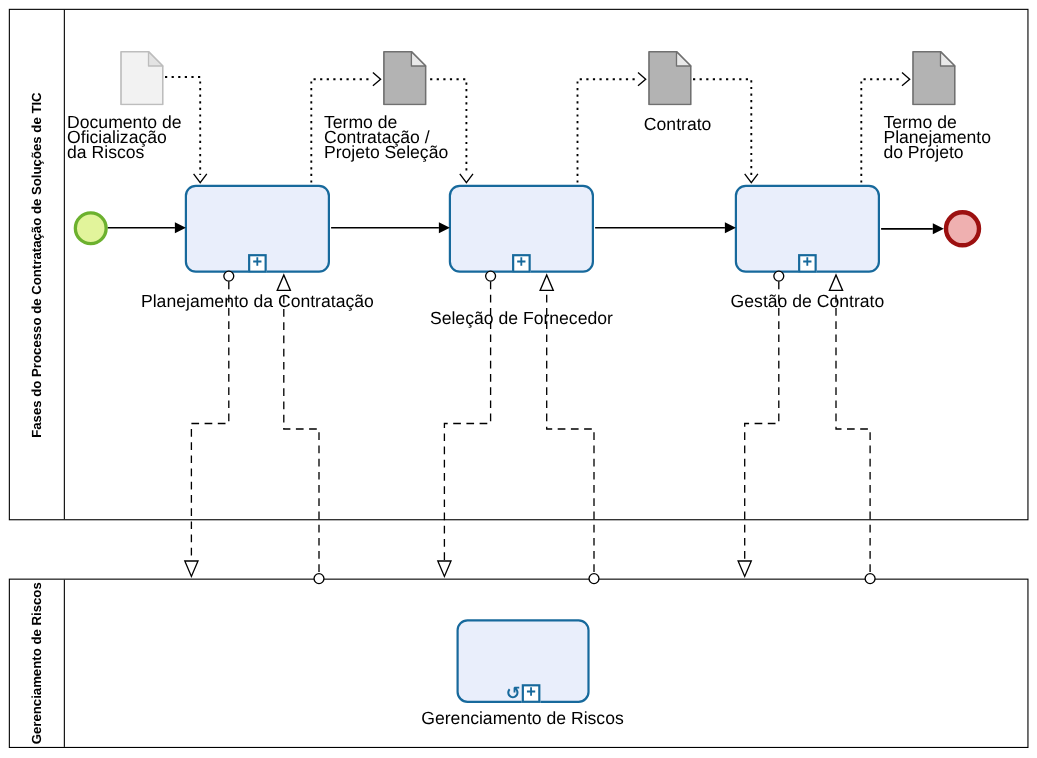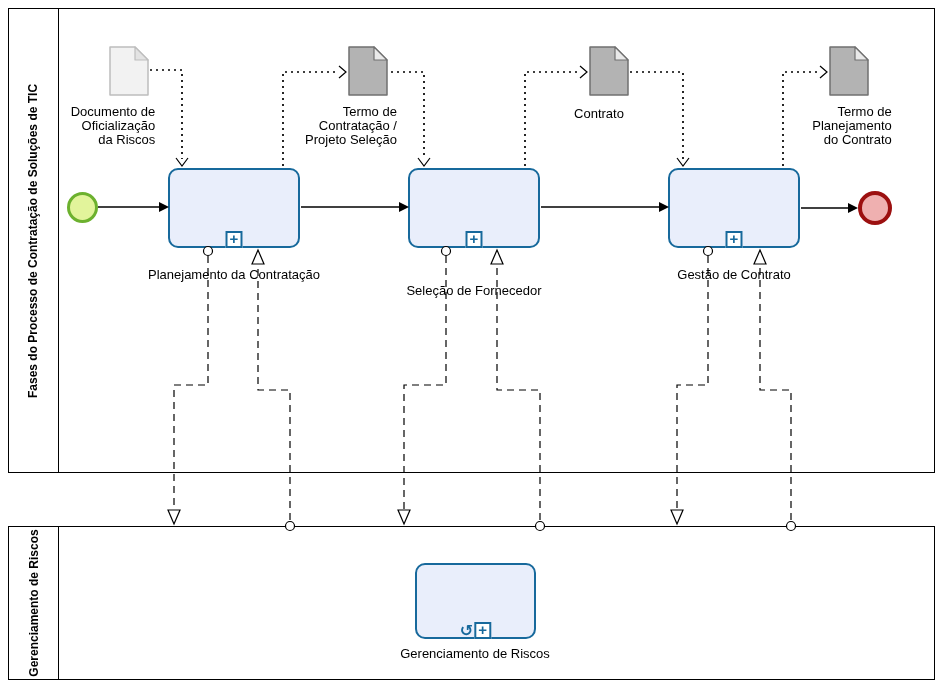--- a/index.html
+++ b/index.html
@@ -38,22 +38,22 @@
   }
   .event{position:absolute;border-radius:50%;box-sizing:border-box;}
   .start{left:67px;top:192px;width:31px;height:31px;background:#e2f49b;border:3px solid #6cb12e;}
   .end{left:858px;top:191px;width:34px;height:34px;background:#efb0b0;border:4px solid #9c1010;}
   .doc{position:absolute;width:40px;height:50px;}
   .docbody.light{fill:#f2f2f2;stroke:#bdbdbd;stroke-width:1.5;stroke-linejoin:round;}
   .docfold.light{fill:#e3e3e3;stroke:#bdbdbd;stroke-width:1.2;stroke-linejoin:round;}
   .docbody.gray{fill:#b3b3b3;stroke:#707070;stroke-width:1.5;stroke-linejoin:round;}
   .docfold.gray{fill:#e9e9e9;stroke:#707070;stroke-width:1.2;stroke-linejoin:round;}
   .elabel{
-    position:absolute;transform:translateX(-50%);text-align:right;
-    font-size:13px;line-height:14px;white-space:nowrap;
+    position:absolute;transform:translateX(-50%);text-align:left;
+    font-size:16px;line-height:14px;white-space:nowrap;
   }
   .connectors{position:absolute;left:0;top:0;pointer-events:none;}
   .seq{stroke:#000;stroke-width:1.5;fill:none;}
   .seqhead{fill:#000;stroke:none;}
   .assoc{stroke:#000;stroke-width:1.7;stroke-dasharray:2 4;fill:none;}
   .assochead{stroke:#000;stroke-width:1.2;fill:none;}
   .msg{stroke:#000;stroke-width:1.2;stroke-dasharray:7 5;fill:none;}
   .msghead{fill:#fff;stroke:#000;stroke-width:1.2;}
   .msgdot{fill:#fff;stroke:#000;stroke-width:1.2;}
 </style>
@@ -101,27 +101,27 @@
   <div class="elabel" style="left:113px;top:105px;">
     <div>Documento de</div>
     <div>Oficialização</div>
     <div>da Riscos</div>
   </div>
   <div class="elabel" style="left:351px;top:105px;">
     <div>Termo de</div>
     <div>Contratação /</div>
     <div>Projeto Seleção</div>
   </div>
-  <div class="elabel" style="left:599px;top:107px;">
+  <div class="elabel" style="left:616px;top:107px;">
     <div>Contrato</div>
   </div>
   <div class="elabel" style="left:852px;top:105px;">
     <div>Termo de</div>
     <div>Planejamento</div>
-    <div>do Contrato</div>
+    <div>do Projeto</div>
   </div>
 
   <div class="event start"></div>
   <div class="event end"></div>
 
   <div class="task t-main t1">
     <div class="marker-row">
       <span class="plusbox">+</span>
     </div>
   </div>

